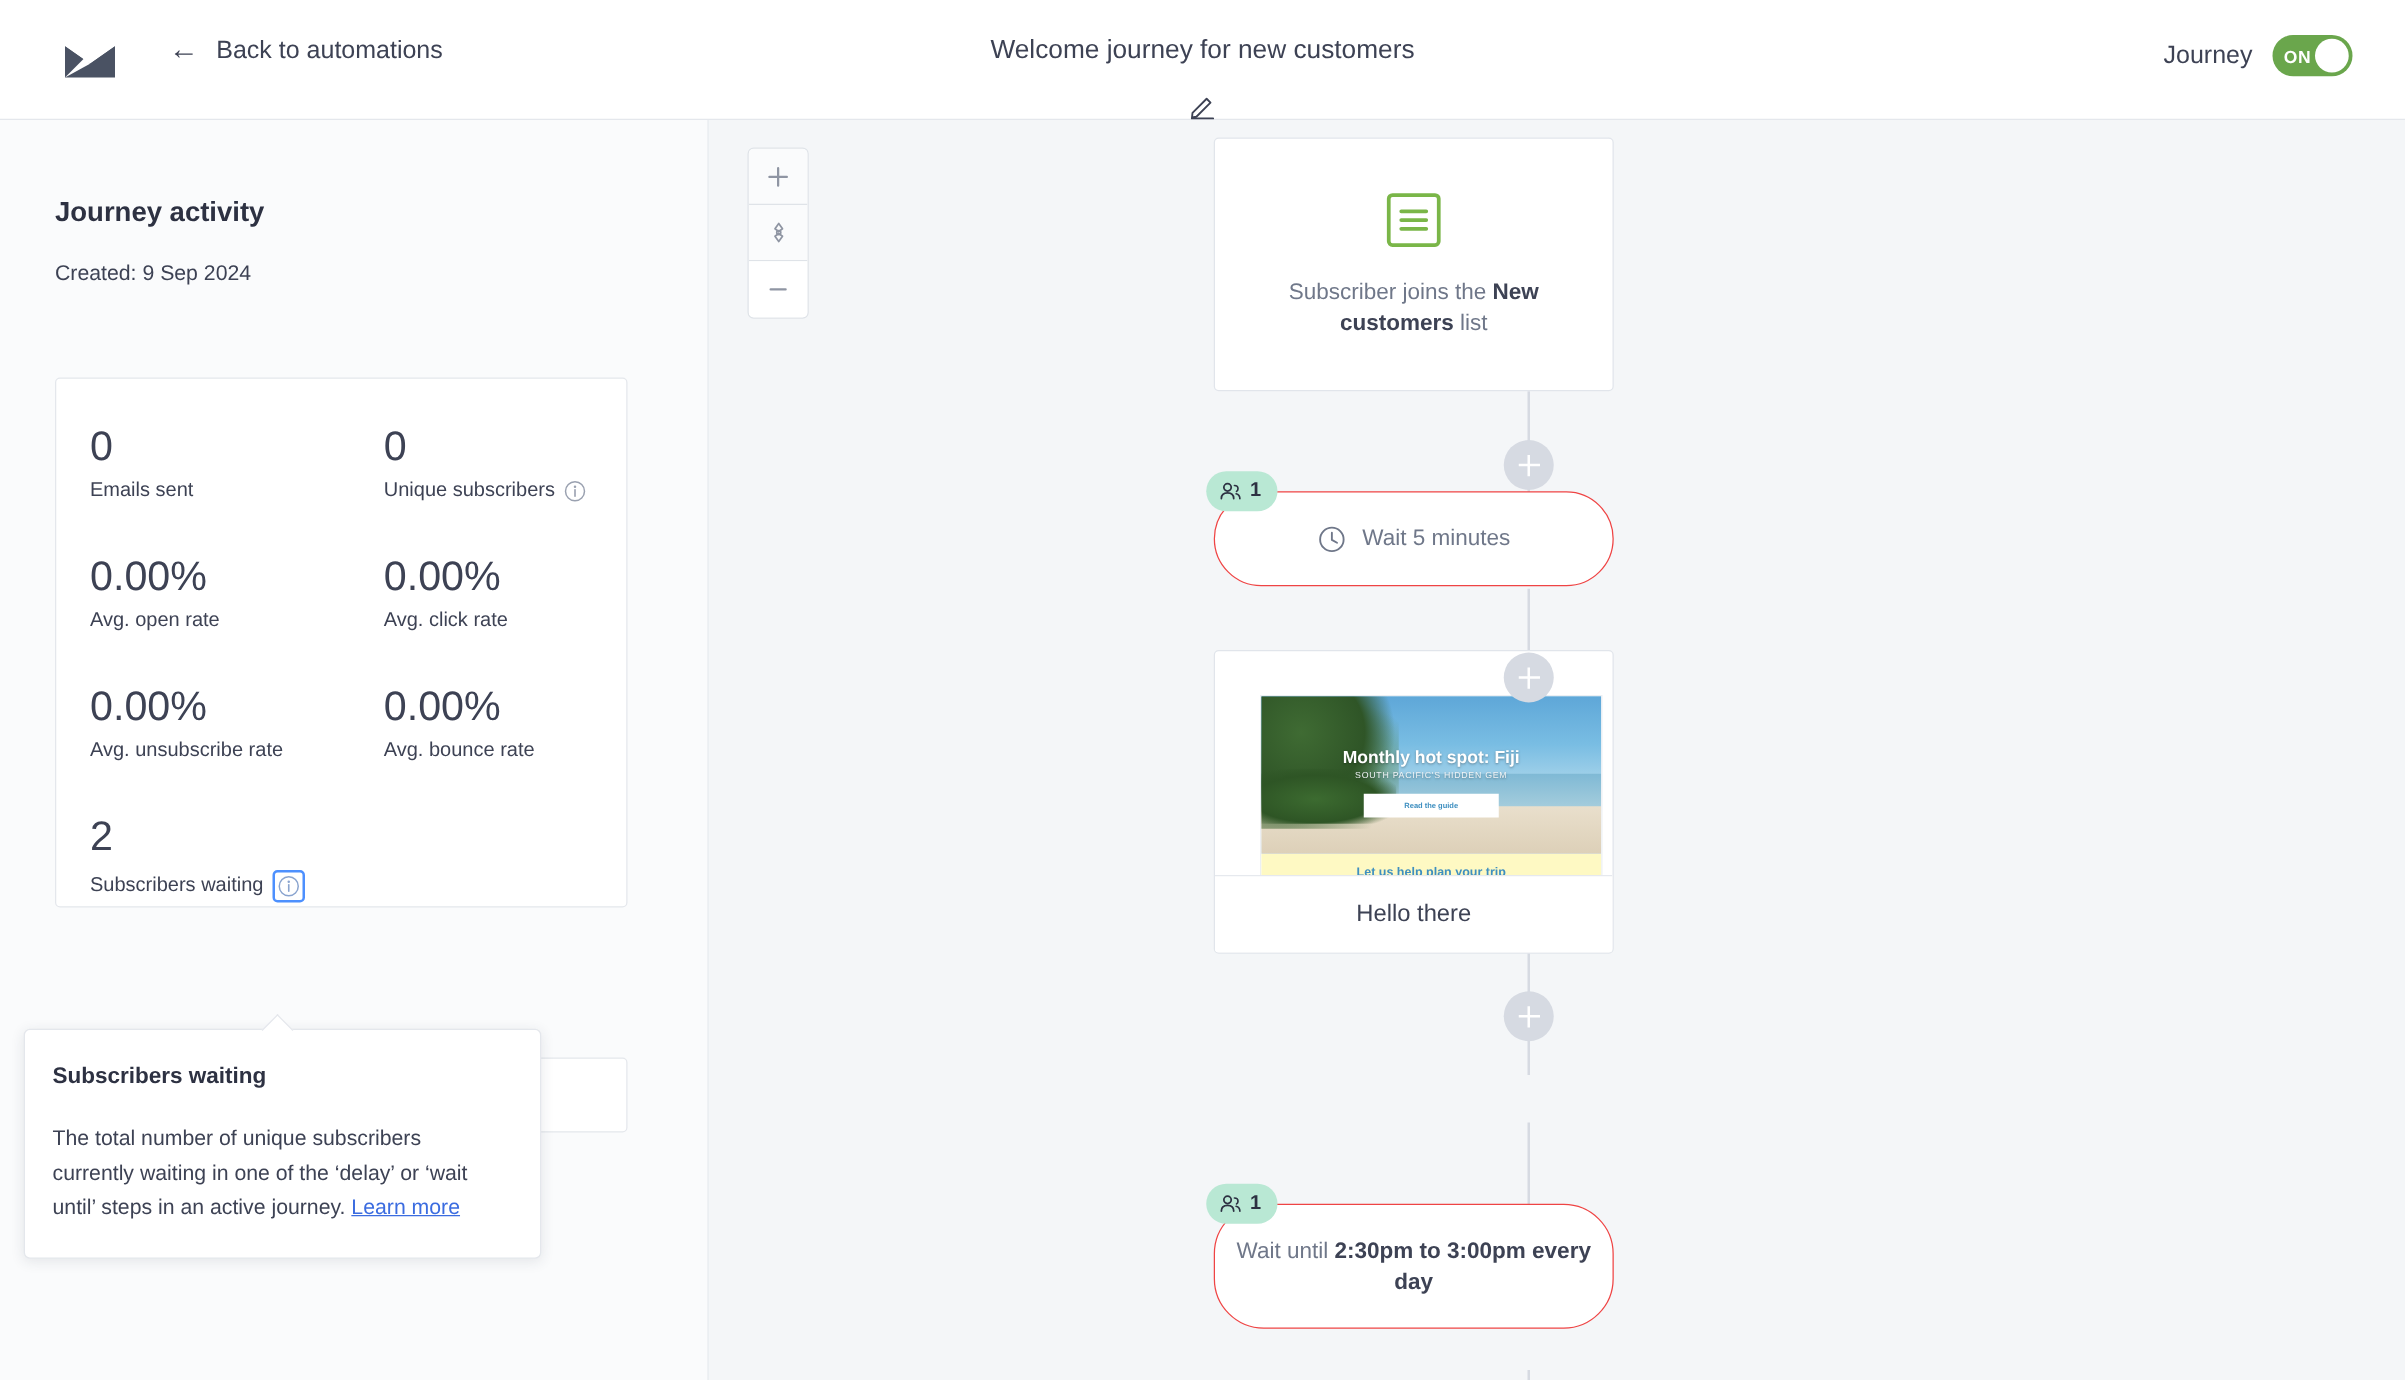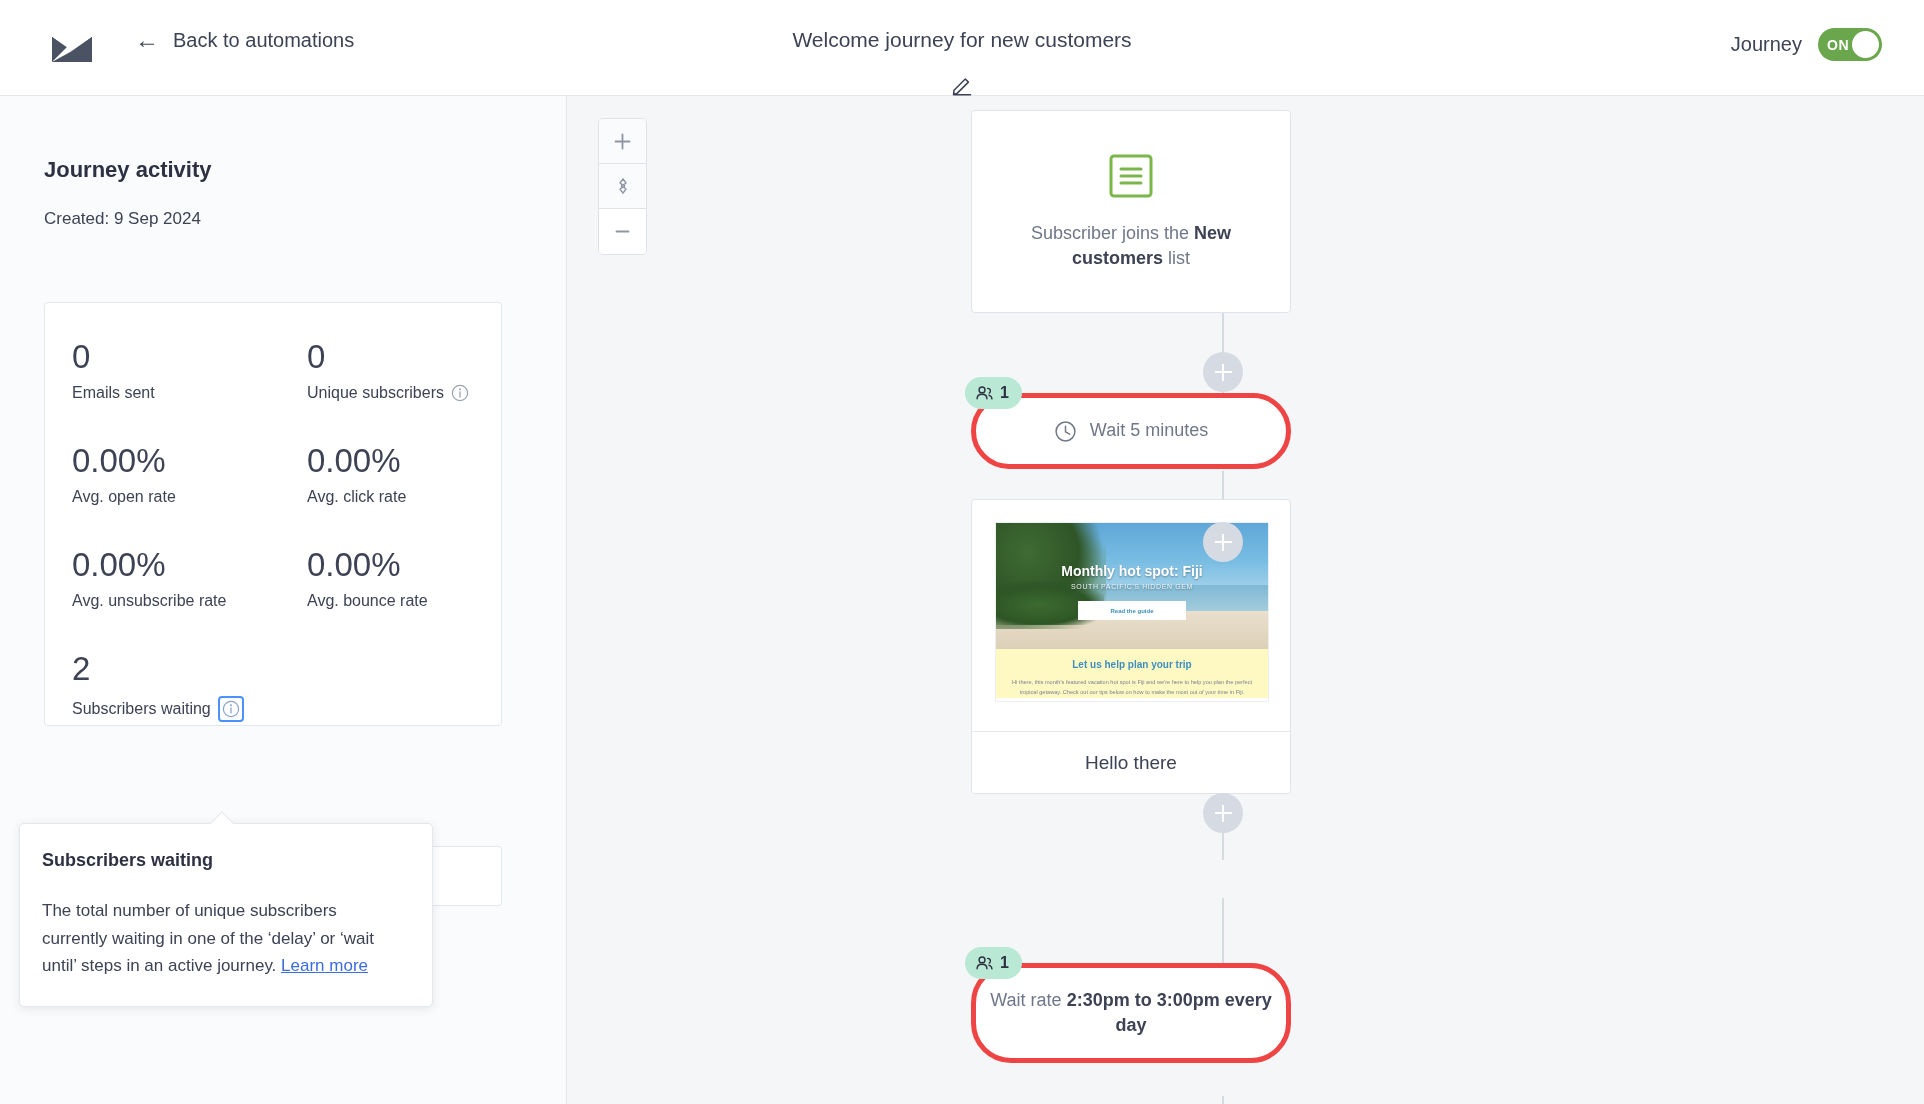--- a/index.html
+++ b/index.html
@@ -191,42 +191,42 @@
   .trigger-icon { margin-bottom: 22px; }
   .trigger-text {
     font-size: 18px; color: #6f7789; text-align: center;
     line-height: 1.38; width: 250px;
   }
   .trigger-text b { color: #3d4254; font-weight: bold; }
 
   
   .pill-node {
     position: absolute; left: 404px; width: 320px;
-    background: #ffffff; border: 5px solid #ef4444;
+    background: #ffffff; border: 1px solid #ef4444;
     border-radius: 40px; cursor: pointer;
     display: flex; align-items: center; justify-content: center; gap: 13px;
   }
   .pill-text { font-size: 18px; color: #6f7789; text-align: center; line-height: 1.4; }
   .pill-text b { color: #3d4254; font-weight: bold; }
   .clock-icon { flex: 0 0 23px; }
 
   .count-badge {
     position: absolute; left: 398px;
     background: #b9e8d4; color: #2d3142;
     border-radius: 16px;
     height: 32px; padding: 0 13px 0 10px;
     display: flex; align-items: center; gap: 6px;
     font-size: 16px; font-weight: bold; z-index: 5;
   }
   .people-icon { flex: 0 0 19px; display:block; }
 
   
   .email-node {
-    left: 404px; top: 403px; width: 320px; height: 295px;
-    overflow: hidden; padding: 0;
+    left: 404px; top: 424px; width: 320px; height: 243px;
+    overflow: hidden; padding: 13px;
   }
   .email-preview {
     margin: 22px 23px 0 23px; width: 274px; height: 180px;
     overflow: hidden; background:#ffffff;
     border: 1px solid #eceff3;
   }
   .email-hero {
     position: relative; width: 272px; height: 126px; overflow: hidden;
     background: linear-gradient(180deg, #6fb4e0 0%, #8fcbe8 38%, #bfe0ef 54%, #e6dfcf 68%, #f0e7d6 80%, #cfe3ea 100%);
   }
@@ -494,18 +494,18 @@
       <svg class="people-icon" viewBox="0 0 20 20">
         <circle cx="7.4" cy="6.2" r="3.1" fill="none" stroke="#2d3142" stroke-width="1.5"></circle>
         <path d="M2.2 15.6 C2.2 12.4 4.5 10.8 7.4 10.8 C10.3 10.8 12.6 12.4 12.6 15.6" fill="none" stroke="#2d3142" stroke-width="1.5" stroke-linecap="round"></path>
         <path d="M13.2 4.6 C15 4.6 16.2 5.8 16.2 7.3 C16.2 8.3 15.7 9.1 15 9.6" fill="none" stroke="#2d3142" stroke-width="1.4" stroke-linecap="round"></path>
         <path d="M14.6 11.6 C16.6 12.2 17.8 13.6 17.8 15.7" fill="none" stroke="#2d3142" stroke-width="1.4" stroke-linecap="round"></path>
       </svg>
       <span>1</span>
     </div>
     <div class="pill-node" style="top:867px; height:100px;">
       <span class="pill-text">
-        <span>Wait rate </span><b>2:30pm to 3:00pm every day</b>
+        <span>Wait until </span><b>2:30pm to 3:00pm every day</b>
       </span>
     </div>
 
   </div>
 </div>
 
 </body></html>

